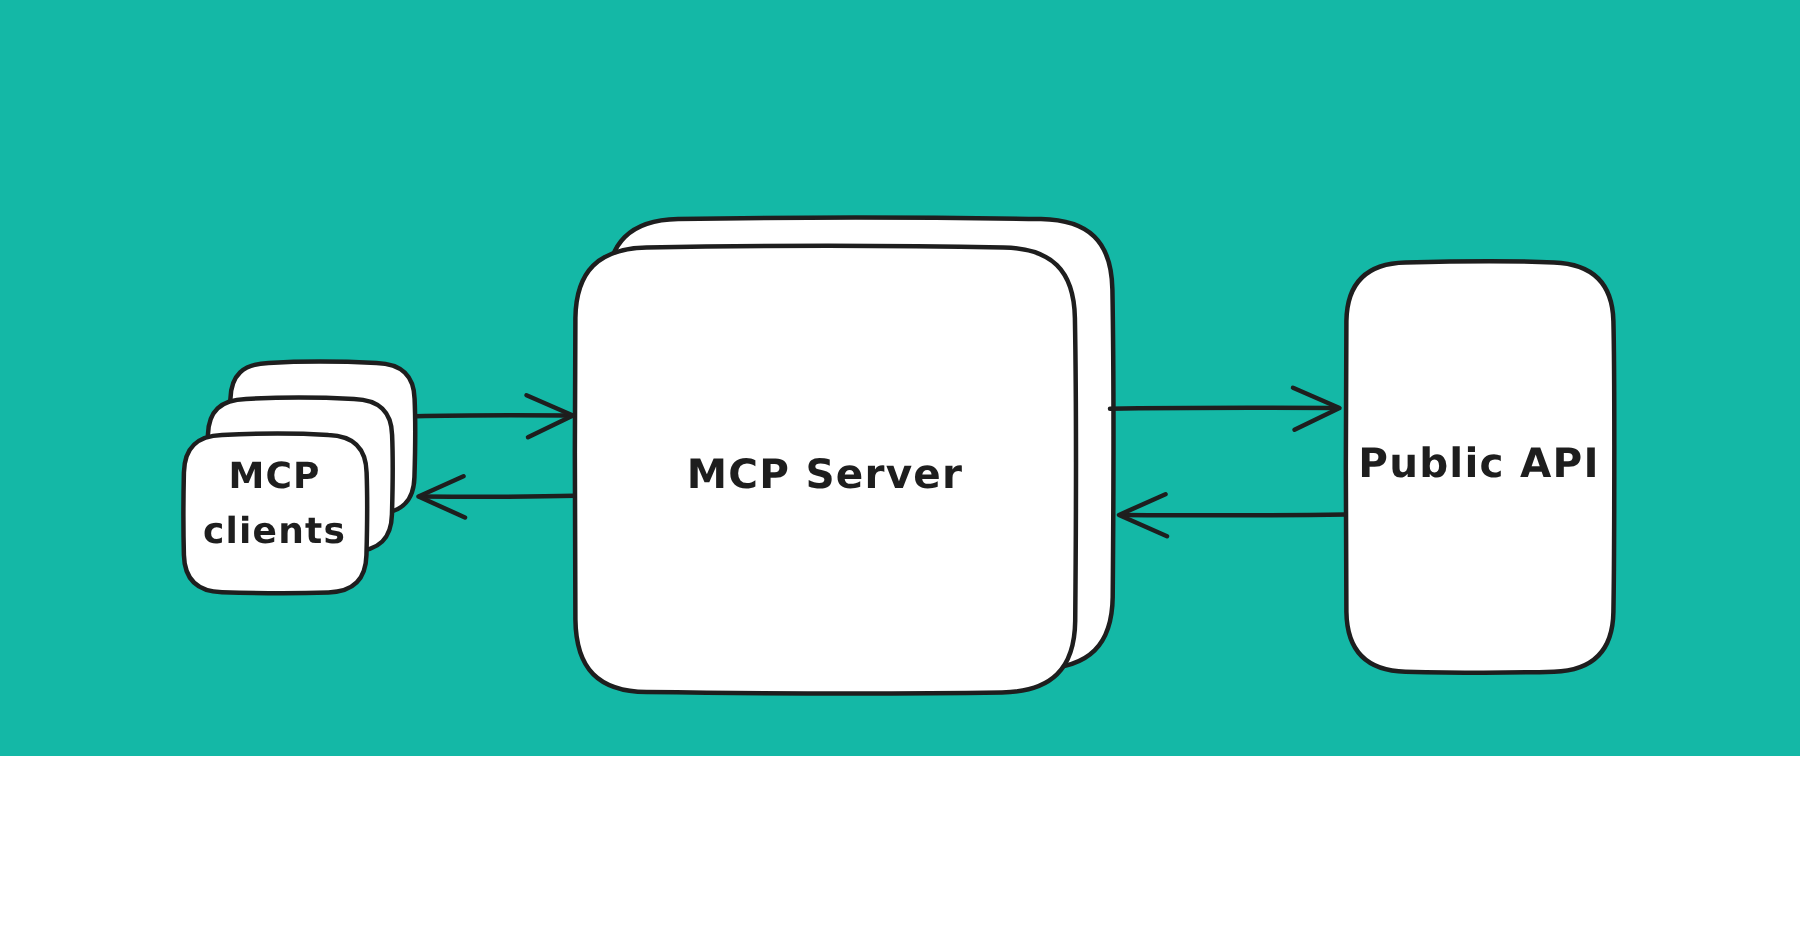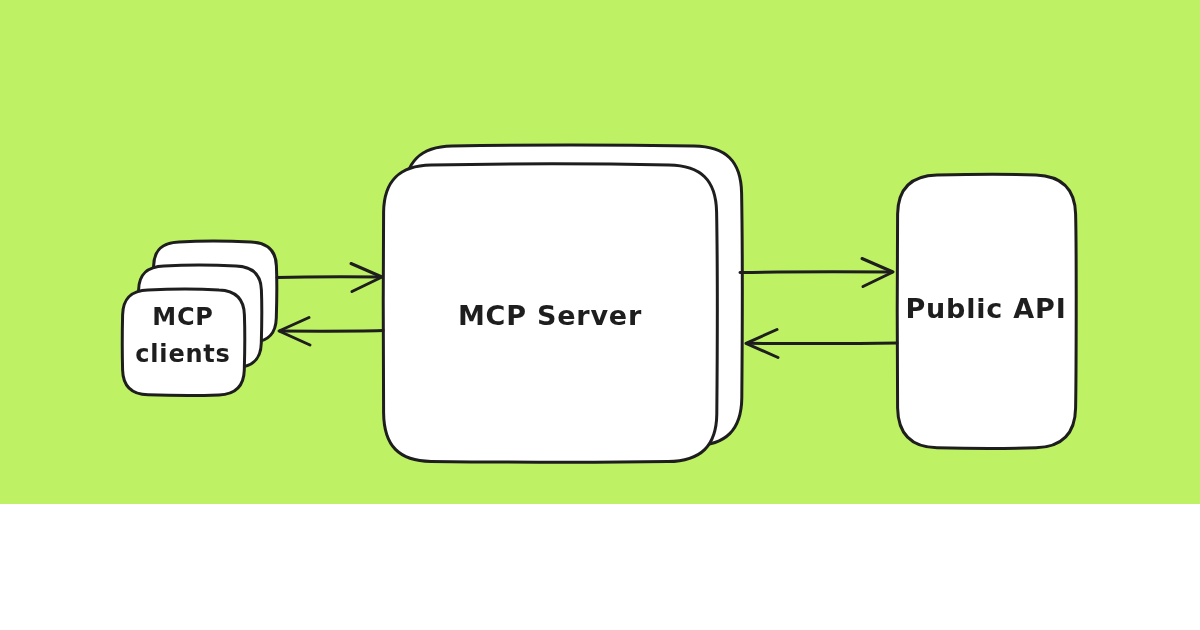--- a/index.html
+++ b/index.html
@@ -4,21 +4,21 @@
 <style>
   html, body {
     margin: 0;
     padding: 0;
     background: #ffffff;
   }
   .canvas {
     position: relative;
     width: 1200px;
     height: 504px;
-    background: #bef264;
+    background: #14b8a6;
     overflow: hidden;
     font-family: "DejaVu Sans", sans-serif;
   }
   svg.diagram {
     display: block;
     width: 1200px;
     height: 630px;
   }
   .shape {
     fill: #ffffff;

